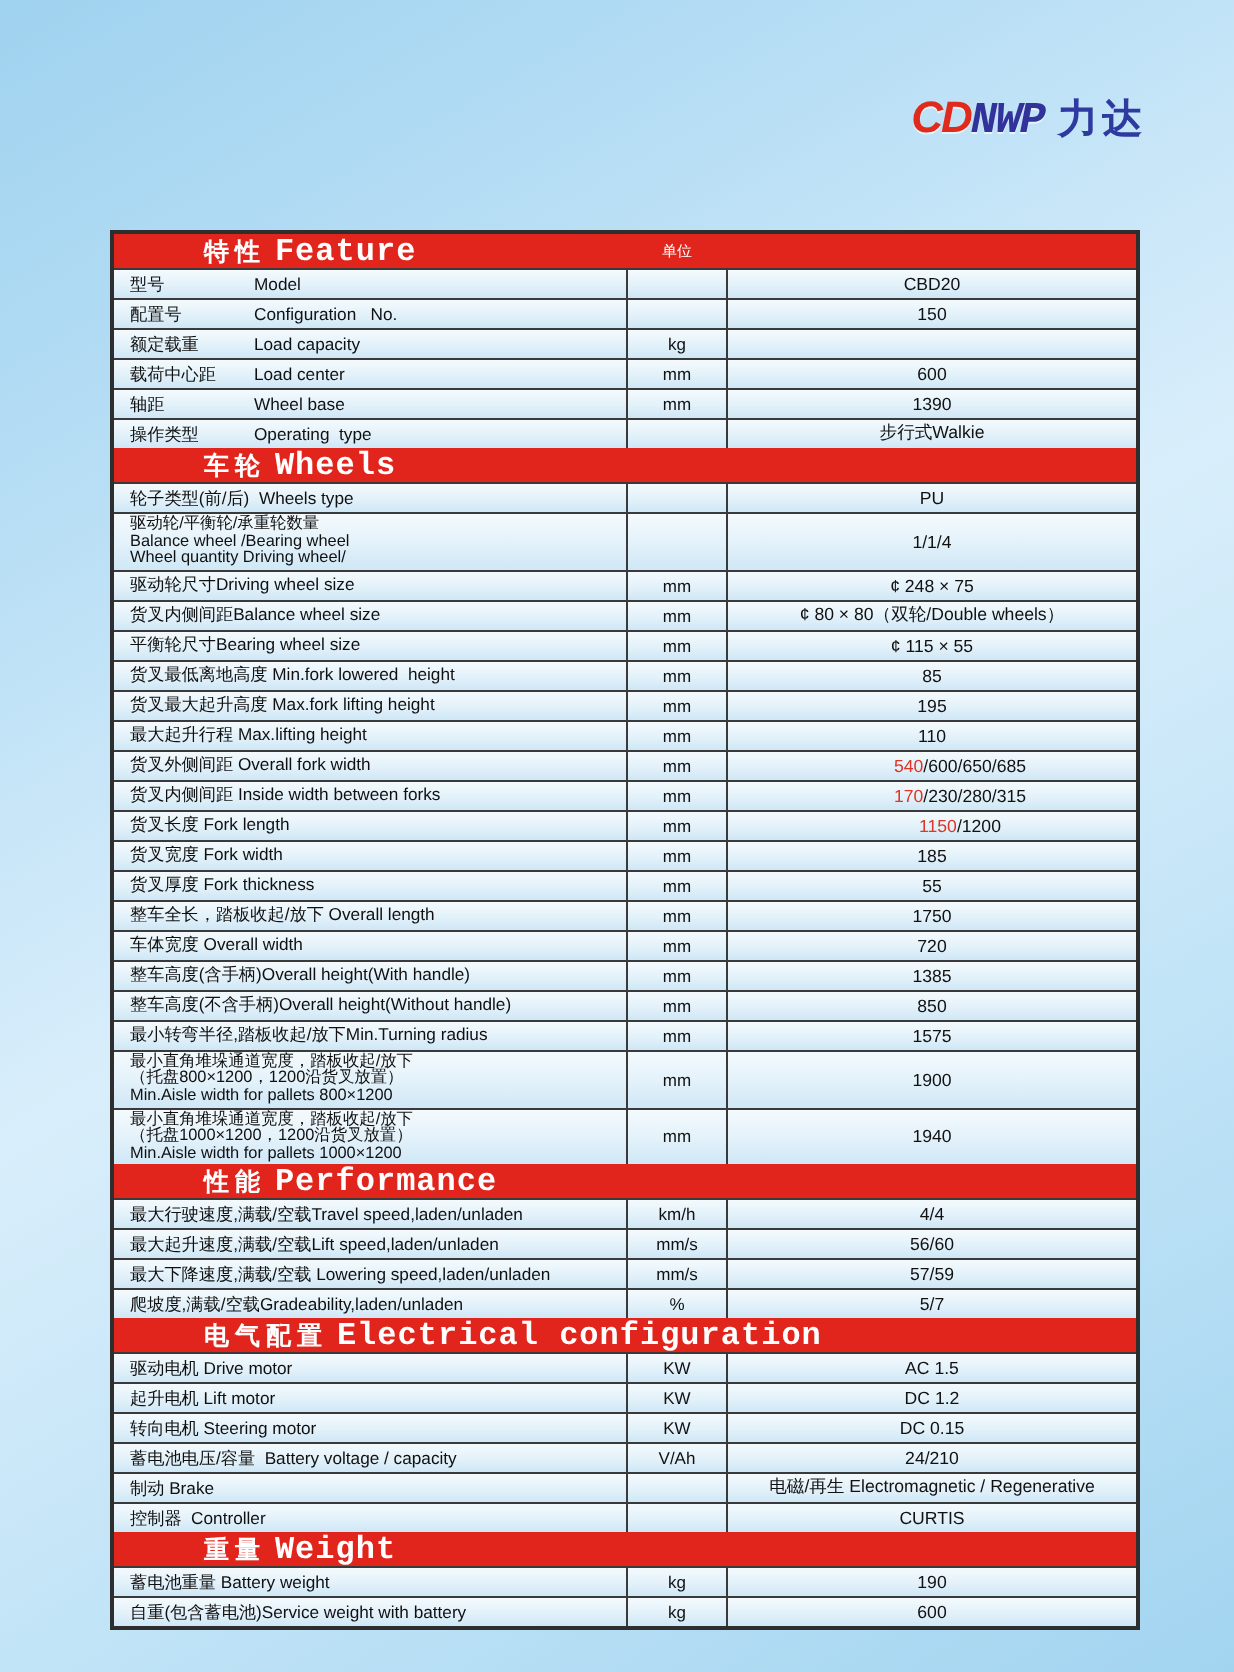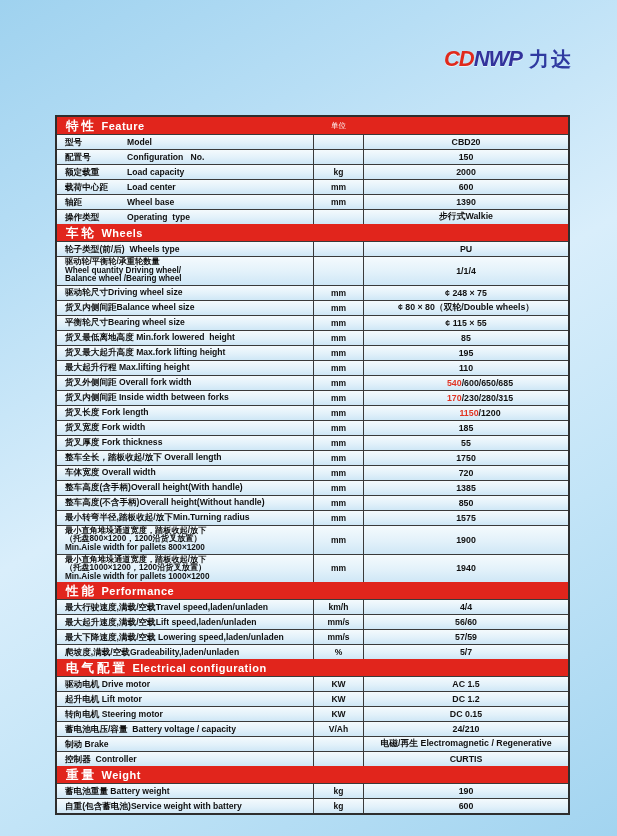--- a/index.html
+++ b/index.html
@@ -5,43 +5,43 @@
   html,body{margin:0;padding:0;}
   body{
     width:617px;height:836px;overflow:hidden;position:relative;
     font-family:"Liberation Sans","DejaVu Sans",sans-serif;
     background:linear-gradient(150deg,#9fd2ef 0%,#b7def5 22%,#d9eefb 48%,#c2e4f7 70%,#a2d4f0 100%);
   }
   
   .logo{position:absolute;top:46px;right:44px;display:flex;align-items:baseline;
         font-weight:bold;font-style:italic;letter-spacing:-1px;}
   .logo-cd{color:#e02a1c;font-size:22px;text-shadow:0 1px 0 rgba(255,255,255,.6);}
-  .logo-nwp{color:#32329b;font-size:22px;text-shadow:0 1px 0 rgba(255,255,255,.6);}
+  .logo-nwp{color:#32329b;font-size:22px;text-shadow:0 1px 0 rgba(255,255,255,.6);font-family:Liberation Mono, monospace;}
   .logo-cn{color:#2f3aa0;font-size:20px;font-style:normal;letter-spacing:2px;margin-left:7px;font-weight:bold;}
   
   .sheet{position:absolute;left:55px;top:115px;width:515px;}
   .spec-table{border:2px solid #2e2e2e;background:#e7f3fb;}
   
   .sh{background:#e1251c;display:flex;align-items:center;height:17px;color:#fff;}
   .sh-title{flex:0 0 248px;padding-left:9px;white-space:nowrap;}
-  .sh-zh{font-size:12.5px;font-weight:bold;letter-spacing:3px;}
-  .sh-en{font-size:11px;font-weight:bold;letter-spacing:.5px;}
+  .sh-zh{font-size:12.5px;font-weight:bold;letter-spacing:3px;margin-left:36px;}
+  .sh-en{font-size:16px;font-weight:bold;letter-spacing:.5px;font-family:Liberation Mono, monospace;}
   .sh-unit{flex:0 0 49px;text-align:center;font-size:7.5px;}
   .sh-rest{flex:1;}
   
   .row{display:flex;align-items:stretch;border-top:1px solid #3a3a3a;
        background:linear-gradient(180deg,#f4fafd 0%,#e2f1fa 55%,#cfe7f6 100%);}
   .row:first-of-type{border-top:none;}
   .c-label{flex:0 0 248px;border-right:1px solid #3a3a3a;padding:1px 0 1px 8px;
            display:flex;flex-direction:column;justify-content:center;min-height:12px;}
   .c-unit{flex:0 0 49px;border-right:1px solid #3a3a3a;display:flex;align-items:center;
           justify-content:center;font-size:8.5px;color:#111;}
   .c-value{flex:1;display:flex;align-items:center;justify-content:center;
            font-size:8.8px;color:#111;text-align:center;padding:0 2px;}
-  .row{min-height:14px;font-weight:bold;}
+  .row{min-height:14px;}
   .row.triple{min-height:26px;}
   .lbl{font-size:8.6px;color:#101010;white-space:pre;line-height:11px;}
   .lbl-line{font-size:8.2px;color:#101010;white-space:pre;line-height:8.6px;}
   .zh,.en{white-space:pre;}
   .sec-feature .zh{display:inline-block;width:62px;}
   .red{color:#e03424;padding-left:28px;}
   .val{white-space:pre;}
 </style>
 </head>
 <body>
@@ -75,23 +75,20 @@
         <div class="c-unit"></div>
         <div class="c-value">
           <span class="val">150</span>
         </div>
       </div>
       <div class="row sec-feature">
         <div class="c-label">
           <div class="lbl"><span class="zh">额定载重</span><span class="en">Load capacity</span></div>
         </div>
         <div class="c-unit">kg</div>
-        <div class="c-value">
-          <span class="val">2000</span>
-        </div>
       </div>
       <div class="row sec-feature">
         <div class="c-label">
           <div class="lbl"><span class="zh">载荷中心距</span><span class="en">Load center</span></div>
         </div>
         <div class="c-unit">mm</div>
         <div class="c-value">
           <span class="val">600</span>
         </div>
       </div>
@@ -122,22 +119,22 @@
           <div class="lbl"><span class="zh">轮子类型(前/后)</span><span class="en">  Wheels type</span></div>
         </div>
         <div class="c-unit"></div>
         <div class="c-value">
           <span class="val">PU</span>
         </div>
       </div>
       <div class="row triple">
         <div class="c-label">
           <div class="lbl-line">驱动轮/平衡轮/承重轮数量</div>
+          <div class="lbl-line">Balance wheel /Bearing wheel</div>
           <div class="lbl-line">Wheel quantity Driving wheel/</div>
-          <div class="lbl-line">Balance wheel /Bearing wheel</div>
         </div>
         <div class="c-unit"></div>
         <div class="c-value">
           <span class="val">1/1/4</span>
         </div>
       </div>
       <div class="row">
         <div class="c-label">
           <div class="lbl"><span class="zh">驱动轮尺寸</span><span class="en">Driving wheel size</span></div>
         </div>

